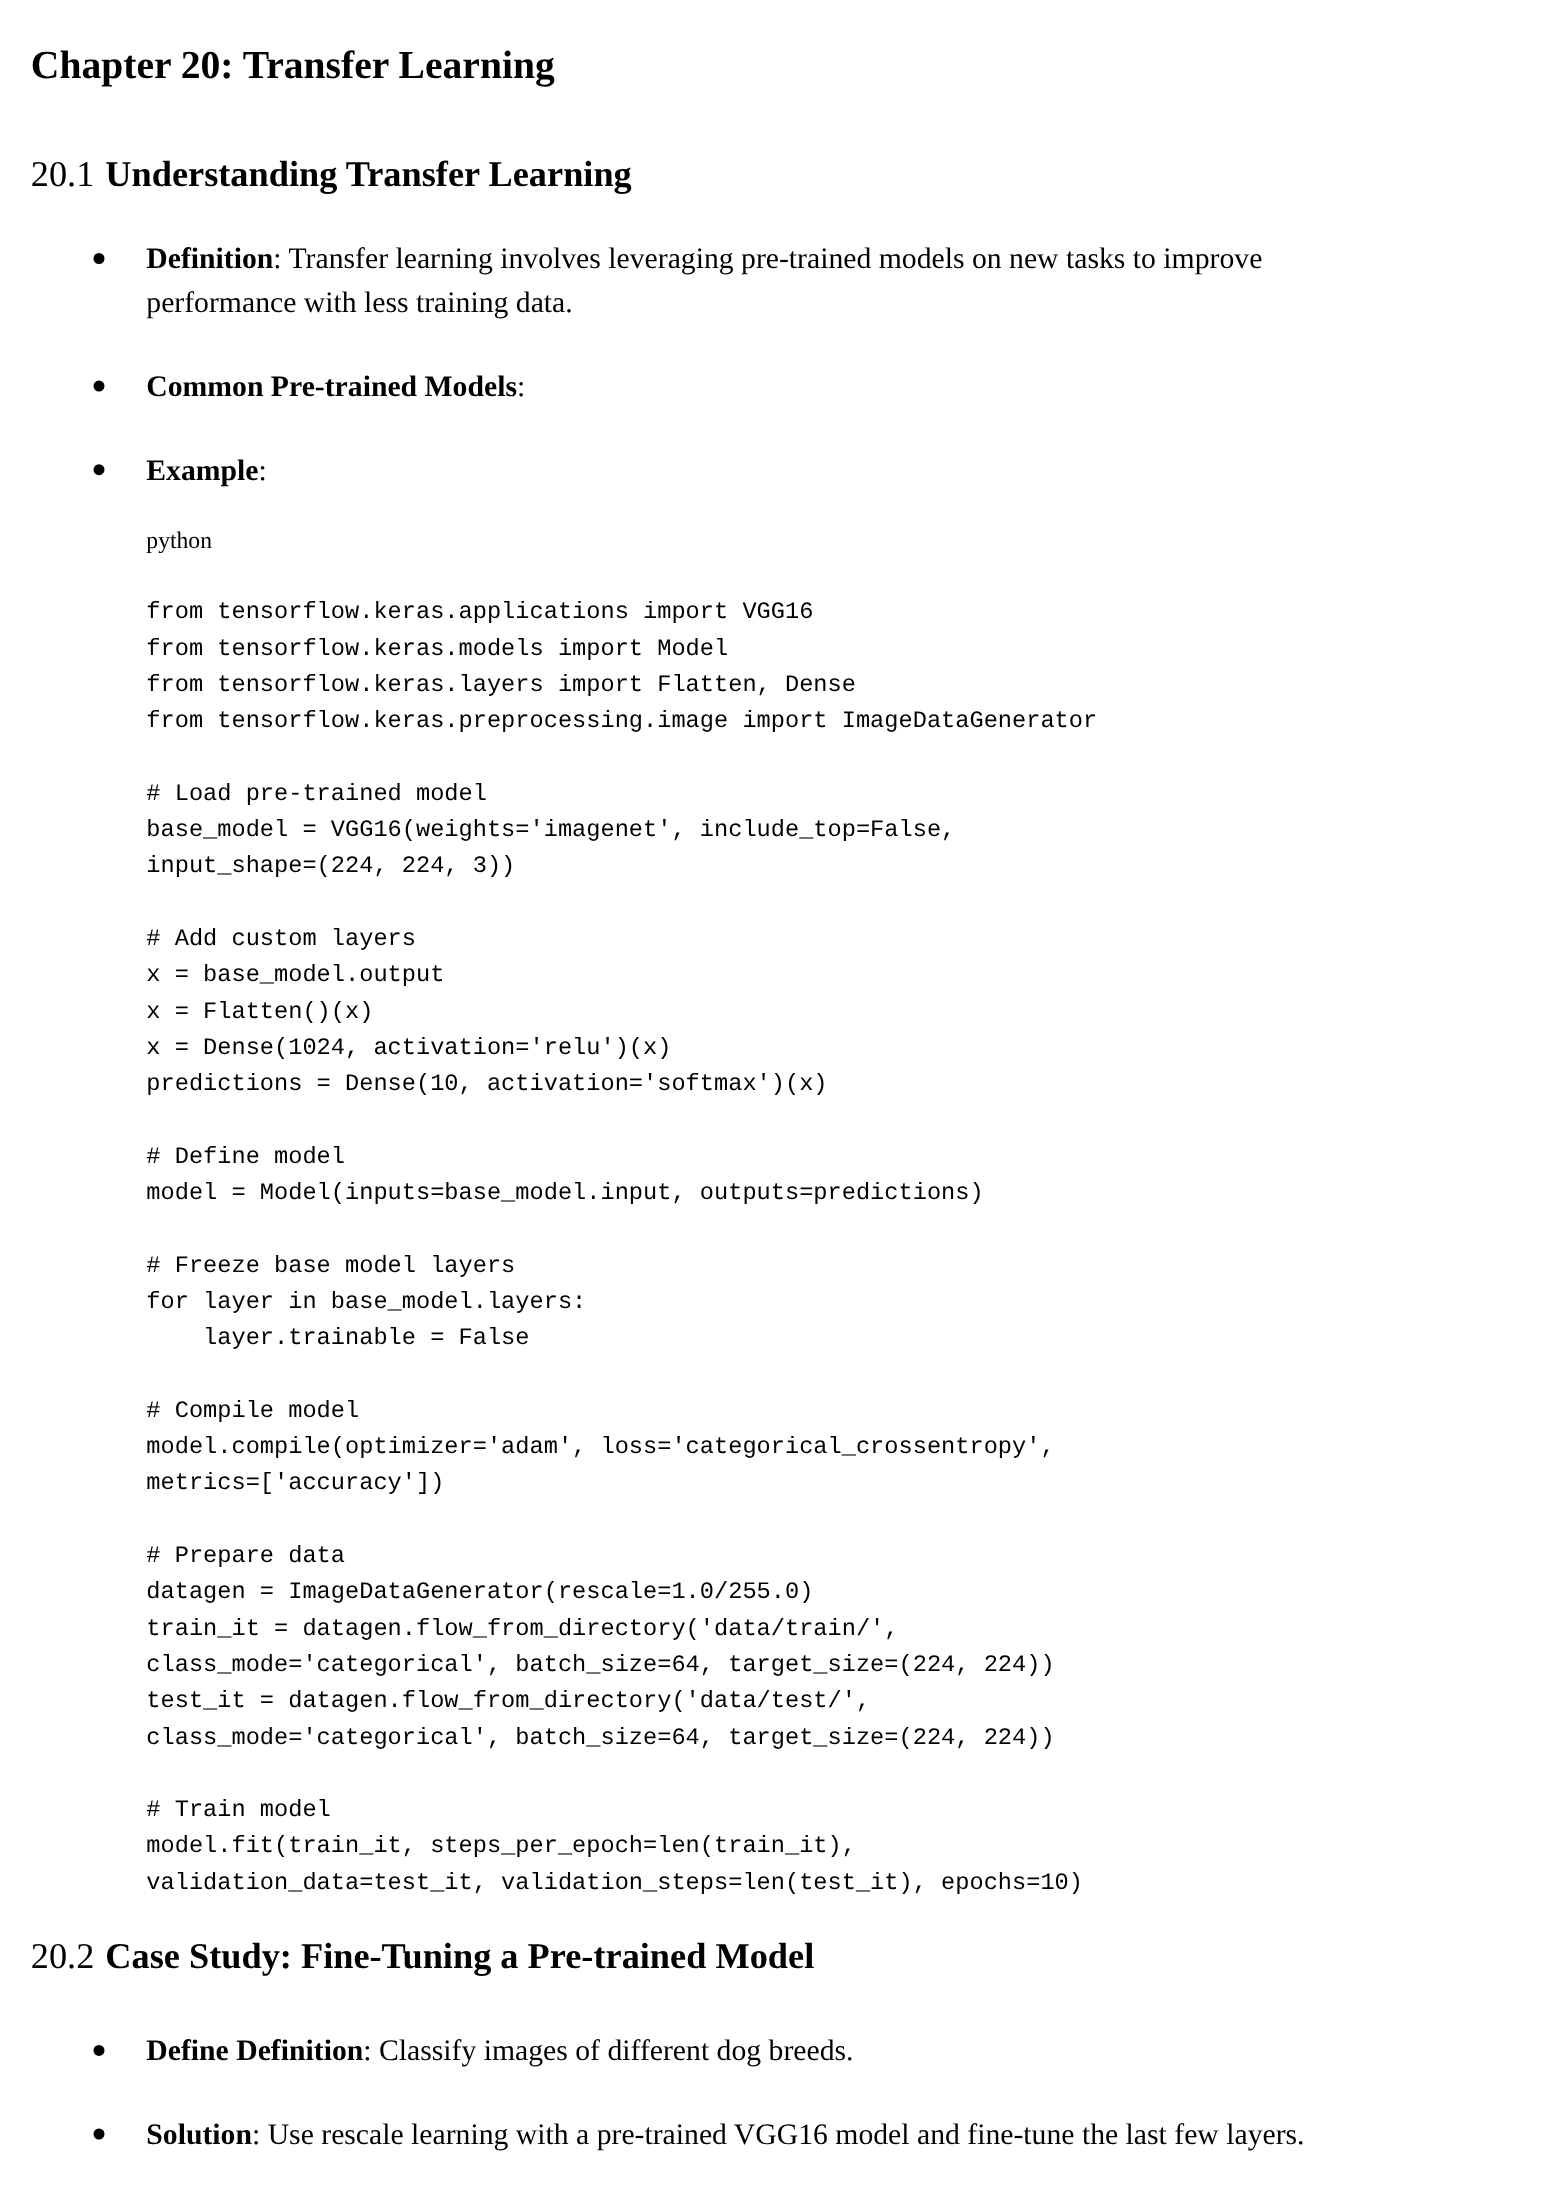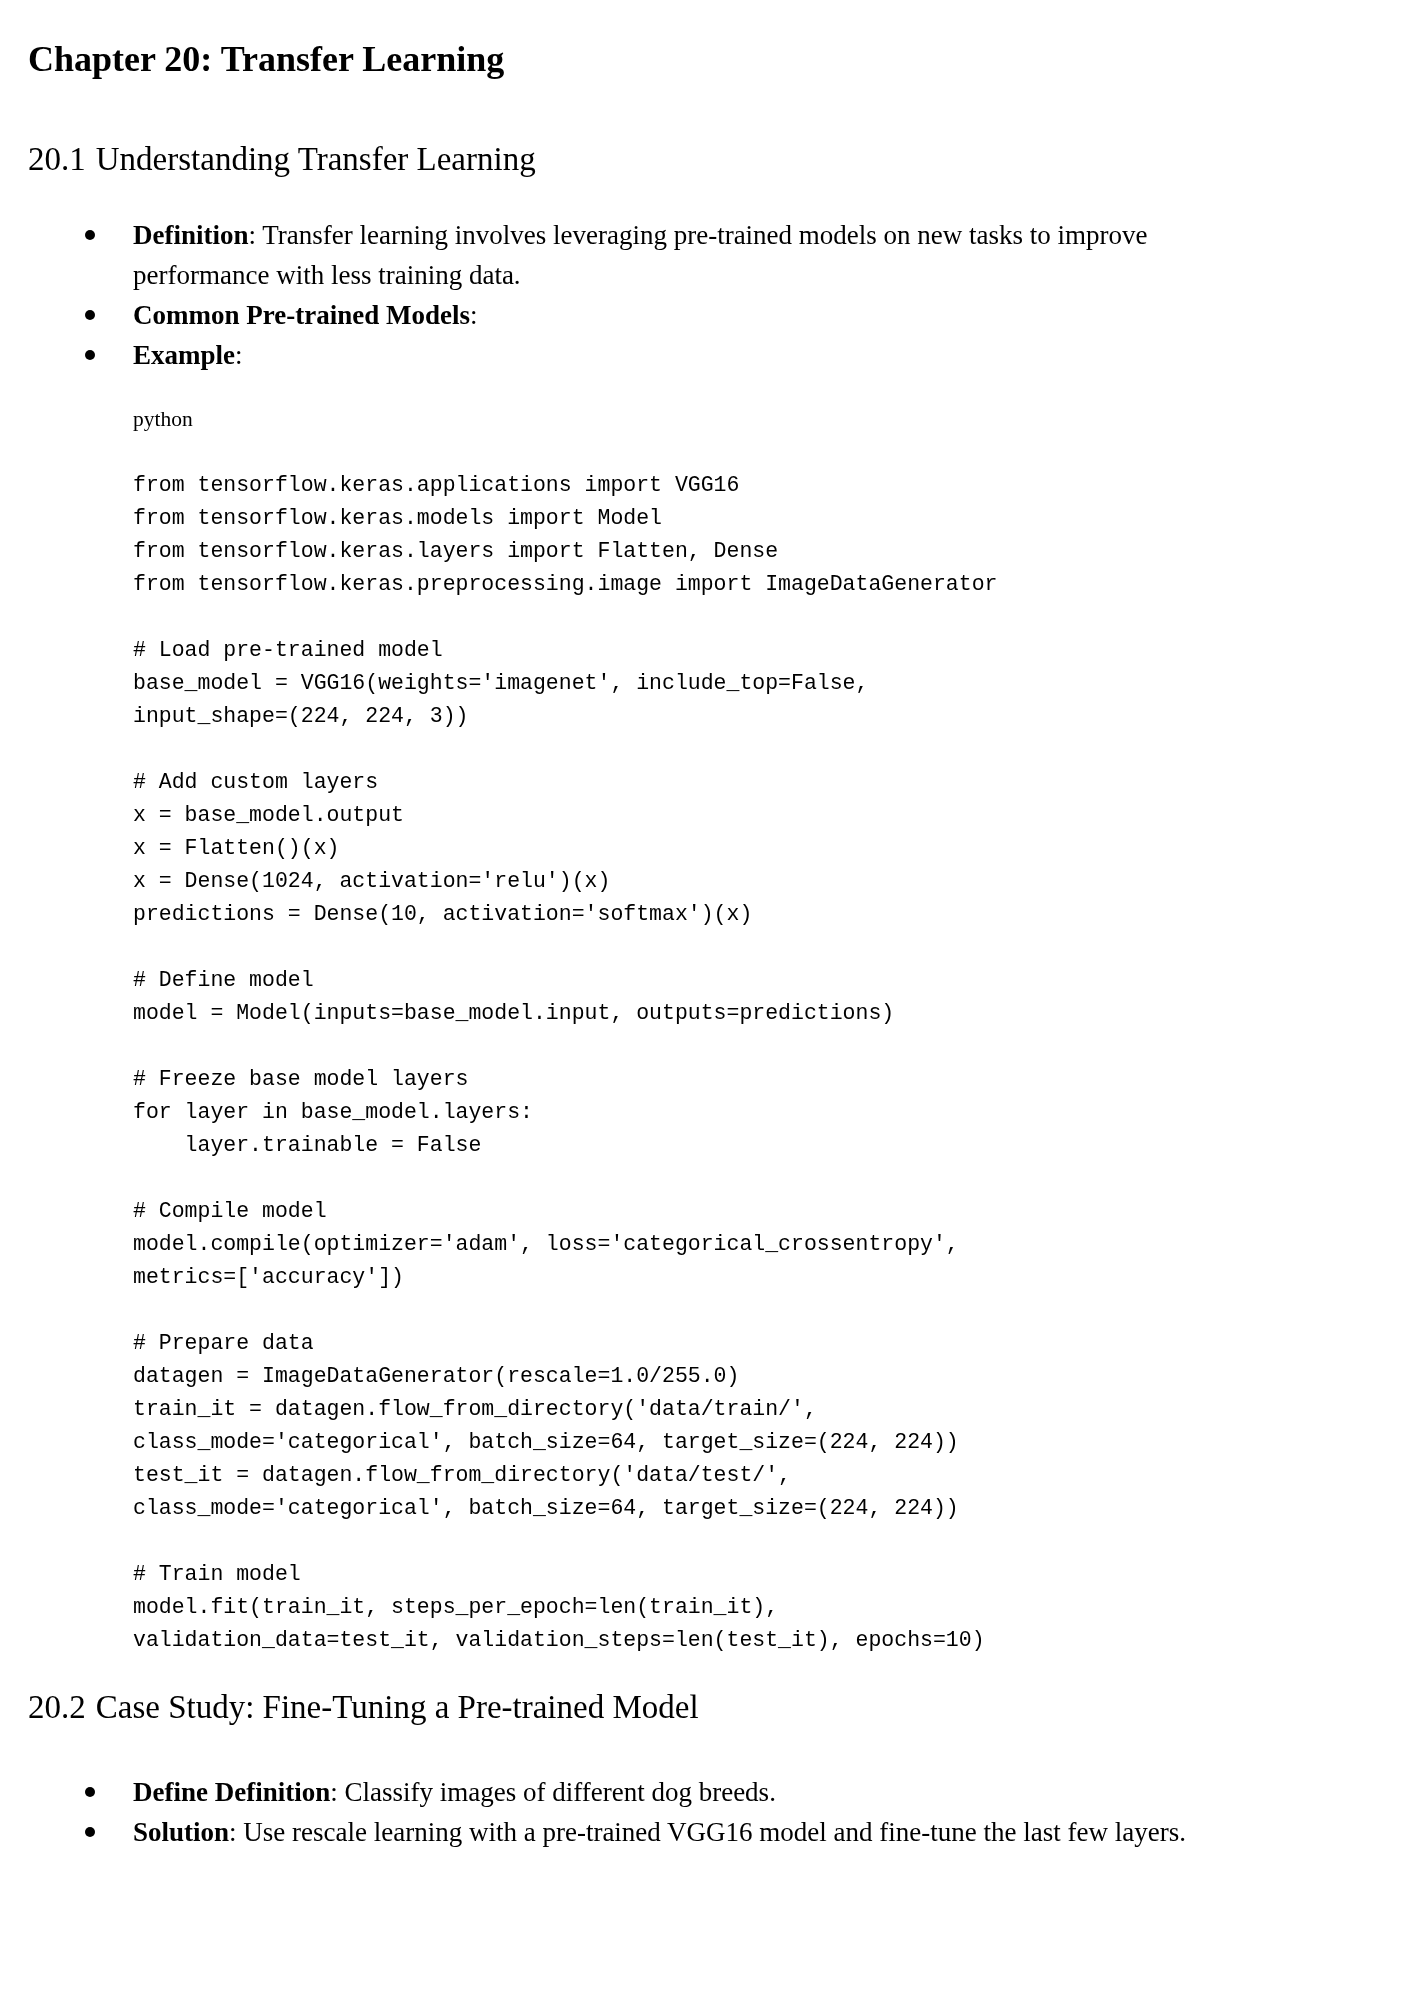--- a/index.html
+++ b/index.html
@@ -31,39 +31,40 @@
     margin: 58px 0 0 0;
     font-size: 33px;
     line-height: 40px;
     font-weight: 400;
   }
   h2.section-heading .sec-num {
     font-weight: 400;
     margin-right: 10px;
   }
   h2.section-heading .sec-title {
-    font-weight: 400;
+    font-weight: 700;
   }
   h2.section-heading.second {
     margin-top: 30px;
   }
   ul.b1 {
     list-style: none;
     margin: 36px 0 0 0;
     padding: 0;
     font-size: 27px;
     line-height: 40px;
   }
   ul.b1.second {
     margin-top: 45px;
   }
   ul.b1 > li {
     position: relative;
     padding-left: 105px;
     max-width: 1363px;
+    margin-top: 36px;
   }
   ul.b1 > li::before {
     content: "";
     position: absolute;
     left: 57px;
     top: 15px;
     width: 10px;
     height: 10px;
     border-radius: 50%;
     background: #000000;

